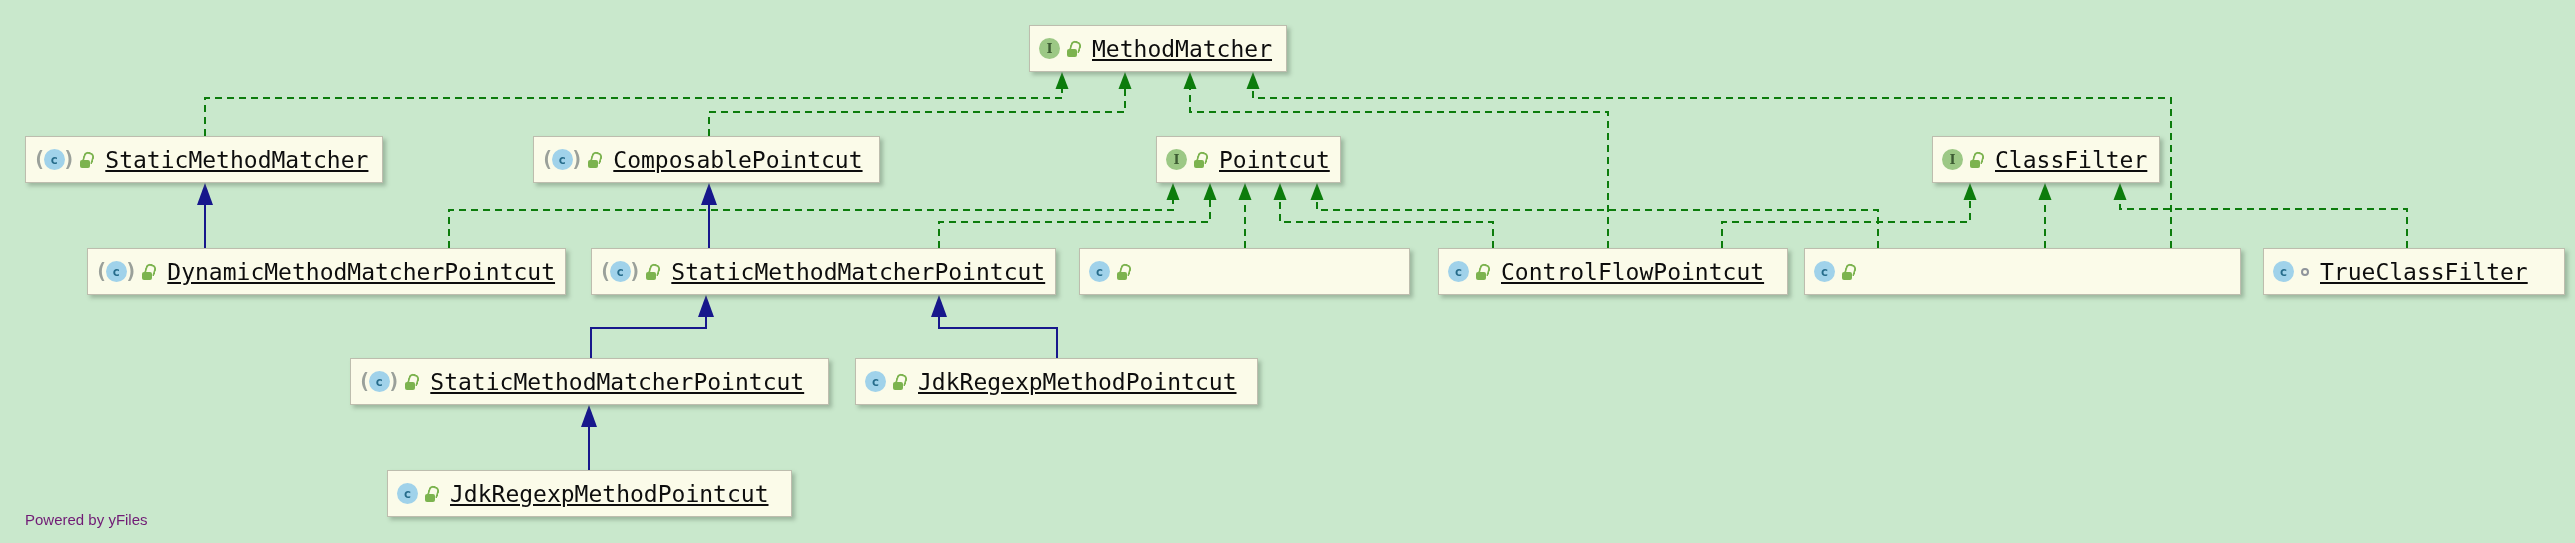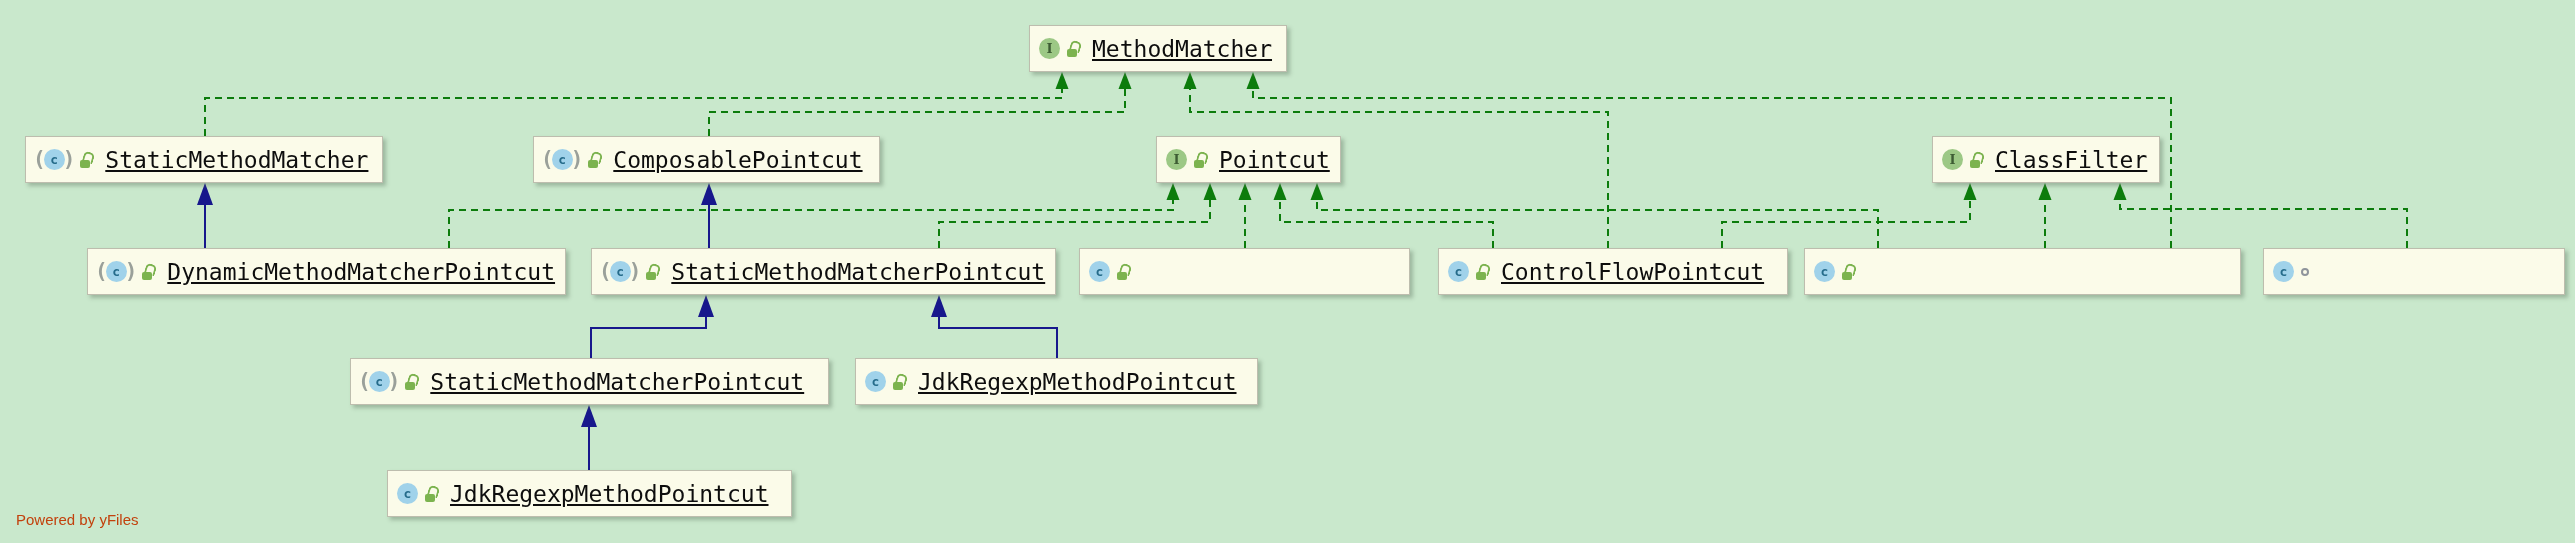--- a/index.html
+++ b/index.html
@@ -147,20 +147,21 @@
         <span class="iconwrap">
           <span class="circ class" style="background: rgb(160, 210, 234); color: rgb(37, 107, 138);">c</span>
         </span>
         <span class="lock" style="color: rgb(124, 179, 79); border-color: rgb(124, 179, 79);"></span>
       </div>
       <div class="node" style="left: 2263px; top: 248px; min-width: 302px; background: rgb(251, 251, 233); border-color: rgb(189, 189, 174);">
         <span class="iconwrap">
           <span class="circ class" style="background: rgb(160, 210, 234); color: rgb(37, 107, 138);">c</span>
         </span>
         <span class="pkgdot"></span>
+        <span class="nlabel">TrueClassFilter</span>
       </div>
       <div class="node" style="left: 350px; top: 358px; min-width: 479px; background: rgb(251, 251, 233); border-color: rgb(189, 189, 174);">
         <span class="iconwrap">
           <span class="paren">(</span>
           <span class="circ class" style="background: rgb(160, 210, 234); color: rgb(37, 107, 138);">c</span>
           <span class="paren">)</span>
         </span>
         <span class="lock" style="color: rgb(124, 179, 79); border-color: rgb(124, 179, 79);"></span>
         <span class="nlabel">StaticMethodMatcherPointcut</span>
       </div>
@@ -172,14 +173,14 @@
         <span class="nlabel">JdkRegexpMethodPointcut</span>
       </div>
       <div class="node" style="left: 387px; top: 470px; min-width: 405px; background: rgb(251, 251, 233); border-color: rgb(189, 189, 174);">
         <span class="iconwrap">
           <span class="circ class" style="background: rgb(160, 210, 234); color: rgb(37, 107, 138);">c</span>
         </span>
         <span class="lock" style="color: rgb(124, 179, 79); border-color: rgb(124, 179, 79);"></span>
         <span class="nlabel">JdkRegexpMethodPointcut</span>
       </div>
     </div>
-  <span id="watermark" style="left: 16px; top: 511px; color: #c2410c;">Powered by yFiles</span>
+  <span id="watermark" style="left: 25px; top: 511px; color: #701a75;">Powered by yFiles</span>
 </div>
 
 </body></html>

